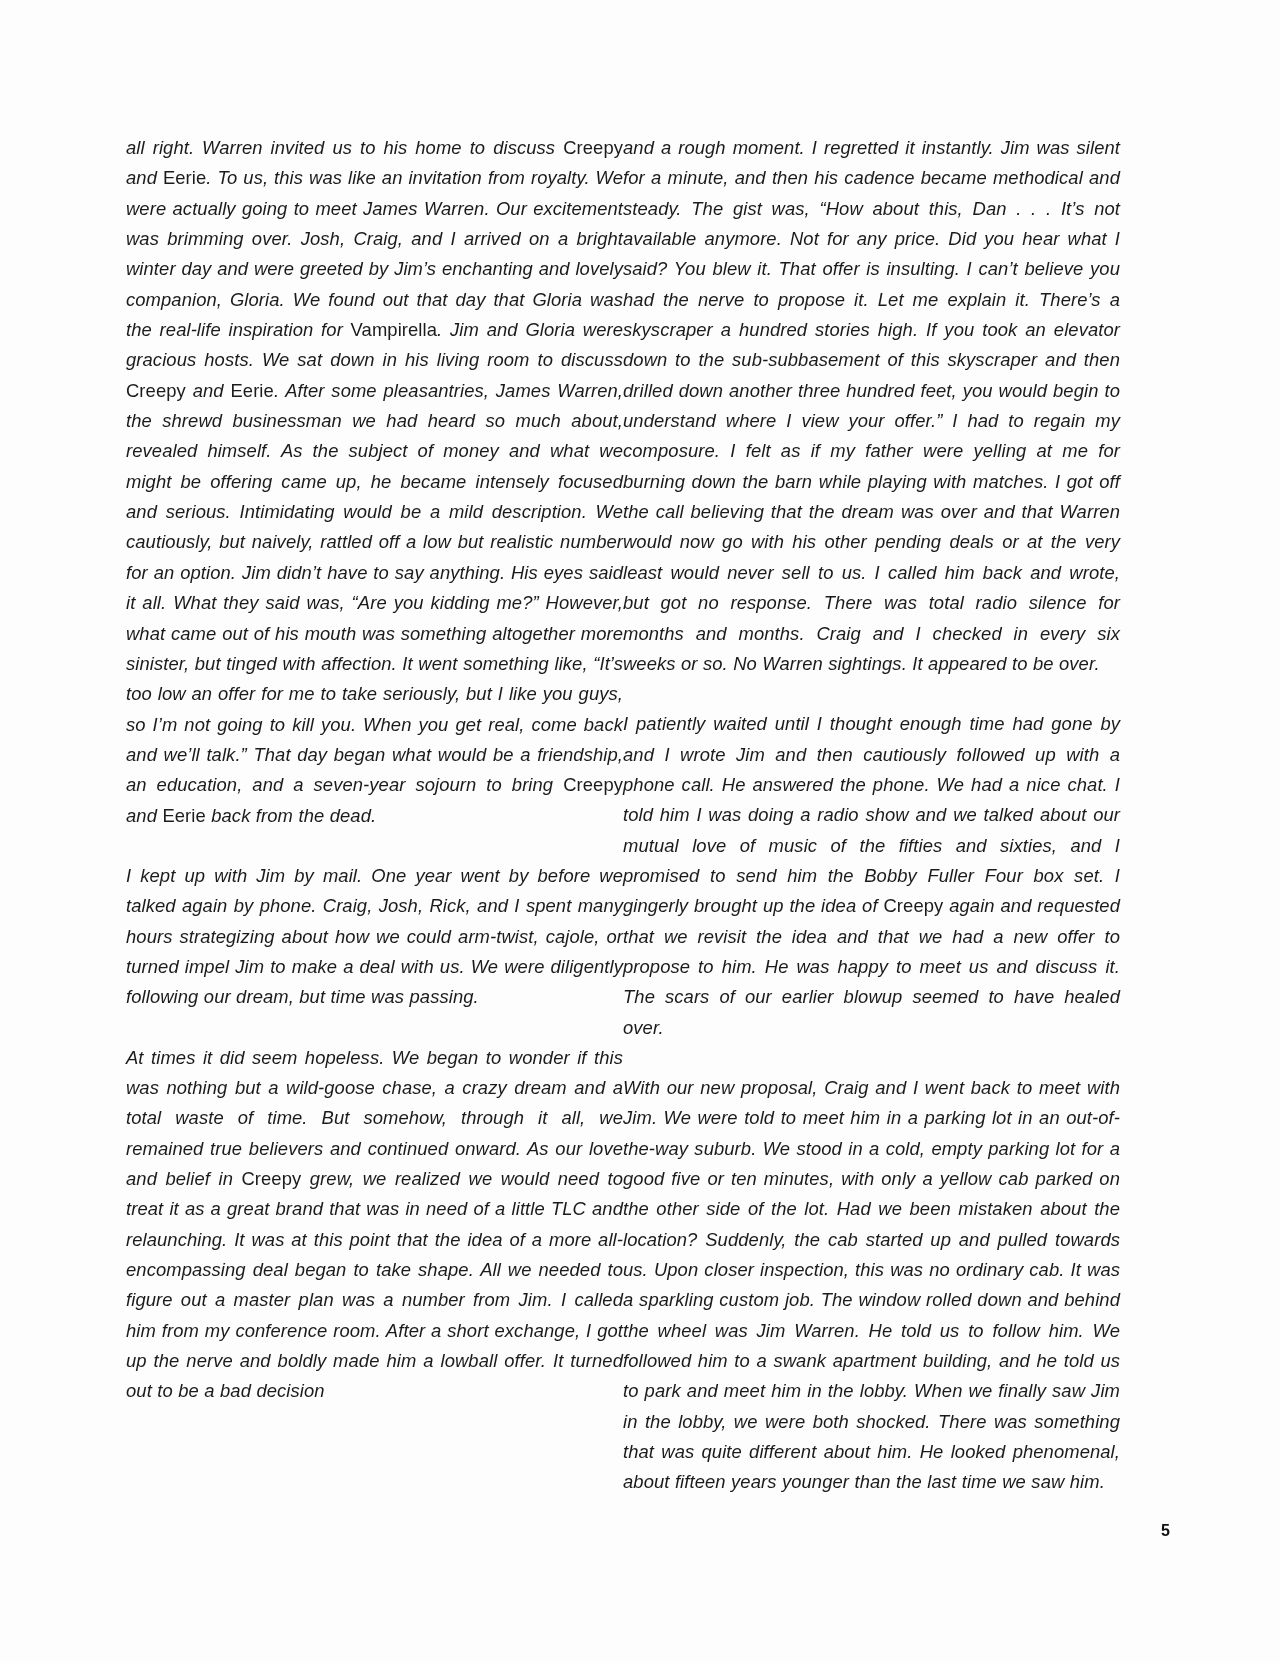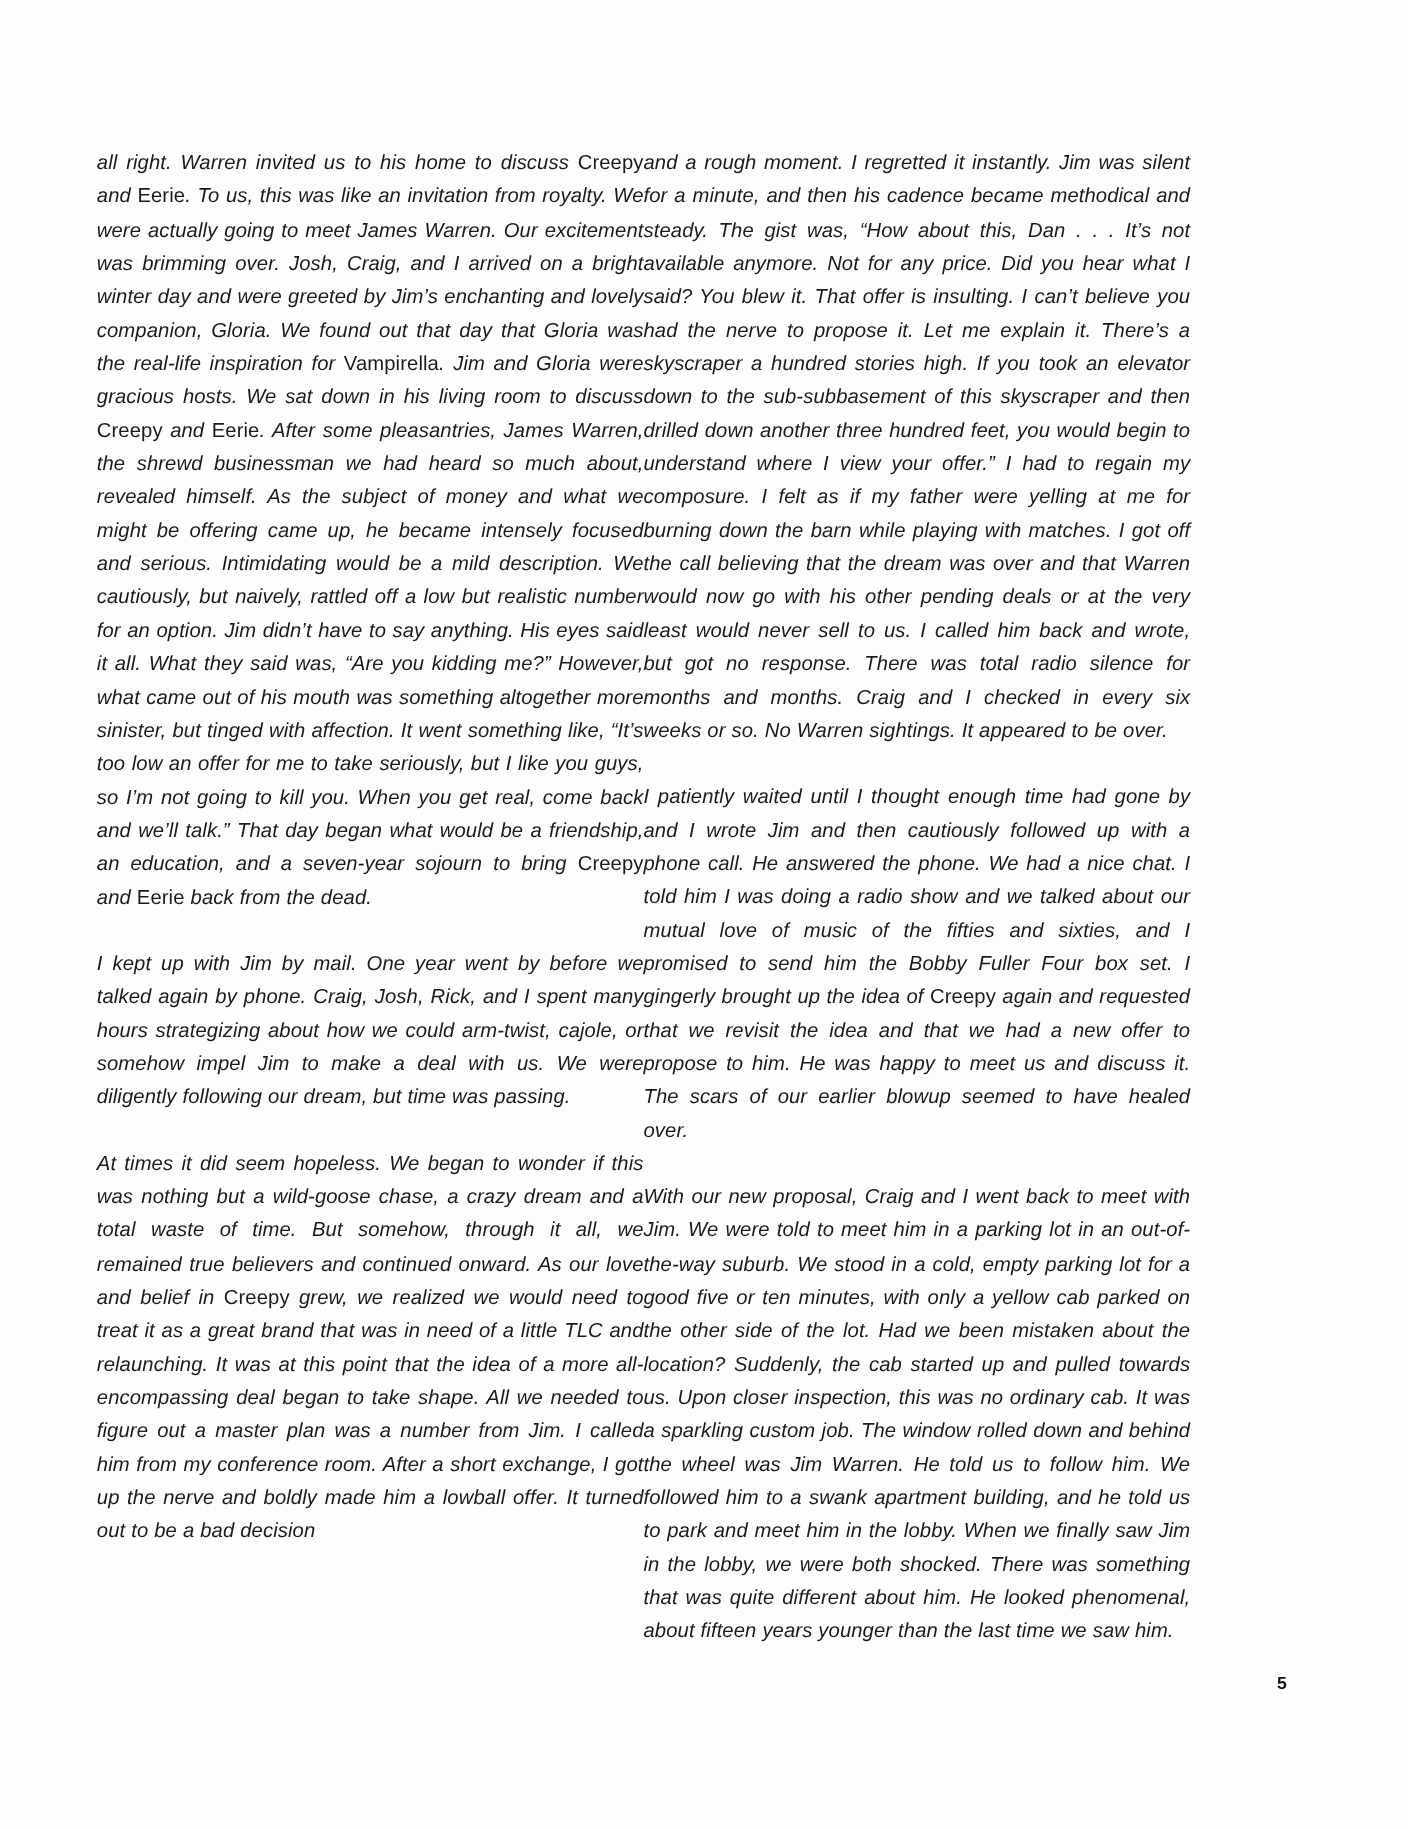--- a/index.html
+++ b/index.html
@@ -17,21 +17,21 @@
     background: #fdfdfd;
     box-sizing: border-box;
     overflow: hidden;
   }
   .columns {
     position: absolute;
     left: 88px;
     top: 133px;
     width: 1032px;
     display: flex;
-    justify-content: flex-start;
+    justify-content: flex-end;
   }
   .col {
     width: 497px;
   }
   .col p {
     margin: 0 0 30px 0;
     font-style: italic;
     font-size: 18.4px;
     line-height: 30.35px;
     text-align: justify;
@@ -58,21 +58,21 @@
     letter-spacing: 0.01em;
   }
 </style>
 </head>
 <body>
 
 <div class="page">
   <div class="columns">
     <div class="col" id="left-column">
         <p id="p-left-1"><span>all right. Warren invited us to his home to discuss </span><span class="roman">Creepy</span><span> and </span><span class="roman">Eerie</span><span>. To us, this was like an invitation from royalty. We were actually going to meet James Warren. Our excitement was brimming over. Josh, Craig, and I arrived on a bright winter day and were greeted by Jim’s enchanting and lovely companion, Gloria. We found out that day that Gloria was the real-life inspiration for </span><span class="roman">Vampirella</span><span>. Jim and Gloria were gracious hosts. We sat down in his living room to discuss </span><span class="roman">Creepy</span><span> and </span><span class="roman">Eerie</span><span>. After some pleasantries, James Warren, the shrewd businessman we had heard so much about, revealed himself. As the subject of money and what we might be offering came up, he became intensely focused and serious. Intimidating would be a mild description. We cautiously, but naively, rattled off a low but realistic number for an option. Jim didn’t have to say anything. His eyes said it all. What they said was, “Are you kidding me?” However, what came out of his mouth was something altogether more sinister, but tinged with affection. It went something like, “It’s too low an offer for me to take seriously, but I like you guys, so I’m not going to kill you. When you get real, come back and we’ll talk.” That day began what would be a friendship, an education, and a seven-year sojourn to bring </span><span class="roman">Creepy</span><span> and </span><span class="roman">Eerie</span><span> back from the dead.</span></p>
-        <p id="p-left-2"><span>I kept up with Jim by mail. One year went by before we talked again by phone. Craig, Josh, Rick, and I spent many hours strategizing about how we could arm-twist, cajole, or somehow impel Jim to make a deal with us. We were diligently following our dream, but time was passing.</span></p>
+        <p id="p-left-2"><span>I kept up with Jim by mail. One year went by before we talked again by phone. Craig, Josh, Rick, and I spent many hours strategizing about how we could arm-twist, cajole, or turned impel Jim to make a deal with us. We were diligently following our dream, but time was passing.</span></p>
         <p id="p-left-4"><span>At times it did seem hopeless. We began to wonder if this was nothing but a wild-goose chase, a crazy dream and a total waste of time. But somehow, through it all, we remained true believers and continued onward. As our love and belief in </span><span class="roman">Creepy</span><span> grew, we realized we would need to treat it as a great brand that was in need of a little TLC and relaunching. It was at this point that the idea of a more all-encompassing deal began to take shape. All we needed to figure out a master plan was a number from Jim. I called him from my conference room. After a short exchange, I got up the nerve and boldly made him a lowball offer. It turned out to be a bad decision</span></p>
       </div>
     <div class="col" id="right-column">
         <p id="p-right-1"><span>and a rough moment. I regretted it instantly. Jim was silent for a minute, and then his cadence became methodical and steady. The gist was, “How about this, Dan . . . It’s not available anymore. Not for any price. Did you hear what I said? You blew it. That offer is insulting. I can’t believe you had the nerve to propose it. Let me explain it. There’s a skyscraper a hundred stories high. If you took an elevator down to the sub-subbasement of this skyscraper and then drilled down another three hundred feet, you would begin to understand where I view your offer.” I had to regain my composure. I felt as if my father were yelling at me for burning down the barn while playing with matches. I got off the call believing that the dream was over and that Warren would now go with his other pending deals or at the very least would never sell to us. I called him back and wrote, but got no response. There was total radio silence for months and months. Craig and I checked in every six weeks or so. No Warren sightings. It appeared to be over.</span></p>
         <p id="p-right-2"><span>I patiently waited until I thought enough time had gone by and I wrote Jim and then cautiously followed up with a phone call. He answered the phone. We had a nice chat. I told him I was doing a radio show and we talked about our mutual love of music of the fifties and sixties, and I promised to send him the Bobby Fuller Four box set. I gingerly brought up the idea of </span><span class="roman">Creepy</span><span> again and requested that we revisit the idea and that we had a new offer to propose to him. He was happy to meet us and discuss it. The scars of our earlier blowup seemed to have healed over.</span></p>
         <p id="p-right-3"><span>With our new proposal, Craig and I went back to meet with Jim. We were told to meet him in a parking lot in an out-of-the-way suburb. We stood in a cold, empty parking lot for a good five or ten minutes, with only a yellow cab parked on the other side of the lot. Had we been mistaken about the location? Suddenly, the cab started up and pulled towards us. Upon closer inspection, this was no ordinary cab. It was a sparkling custom job. The window rolled down and behind the wheel was Jim Warren. He told us to follow him. We followed him to a swank apartment building, and he told us to park and meet him in the lobby. When we finally saw Jim in the lobby, we were both shocked. There was something that was quite different about him. He looked phenomenal, about fifteen years younger than the last time we saw him.</span></p>
       </div>
   </div>
   <div class="page-number">5</div>
 </div>

